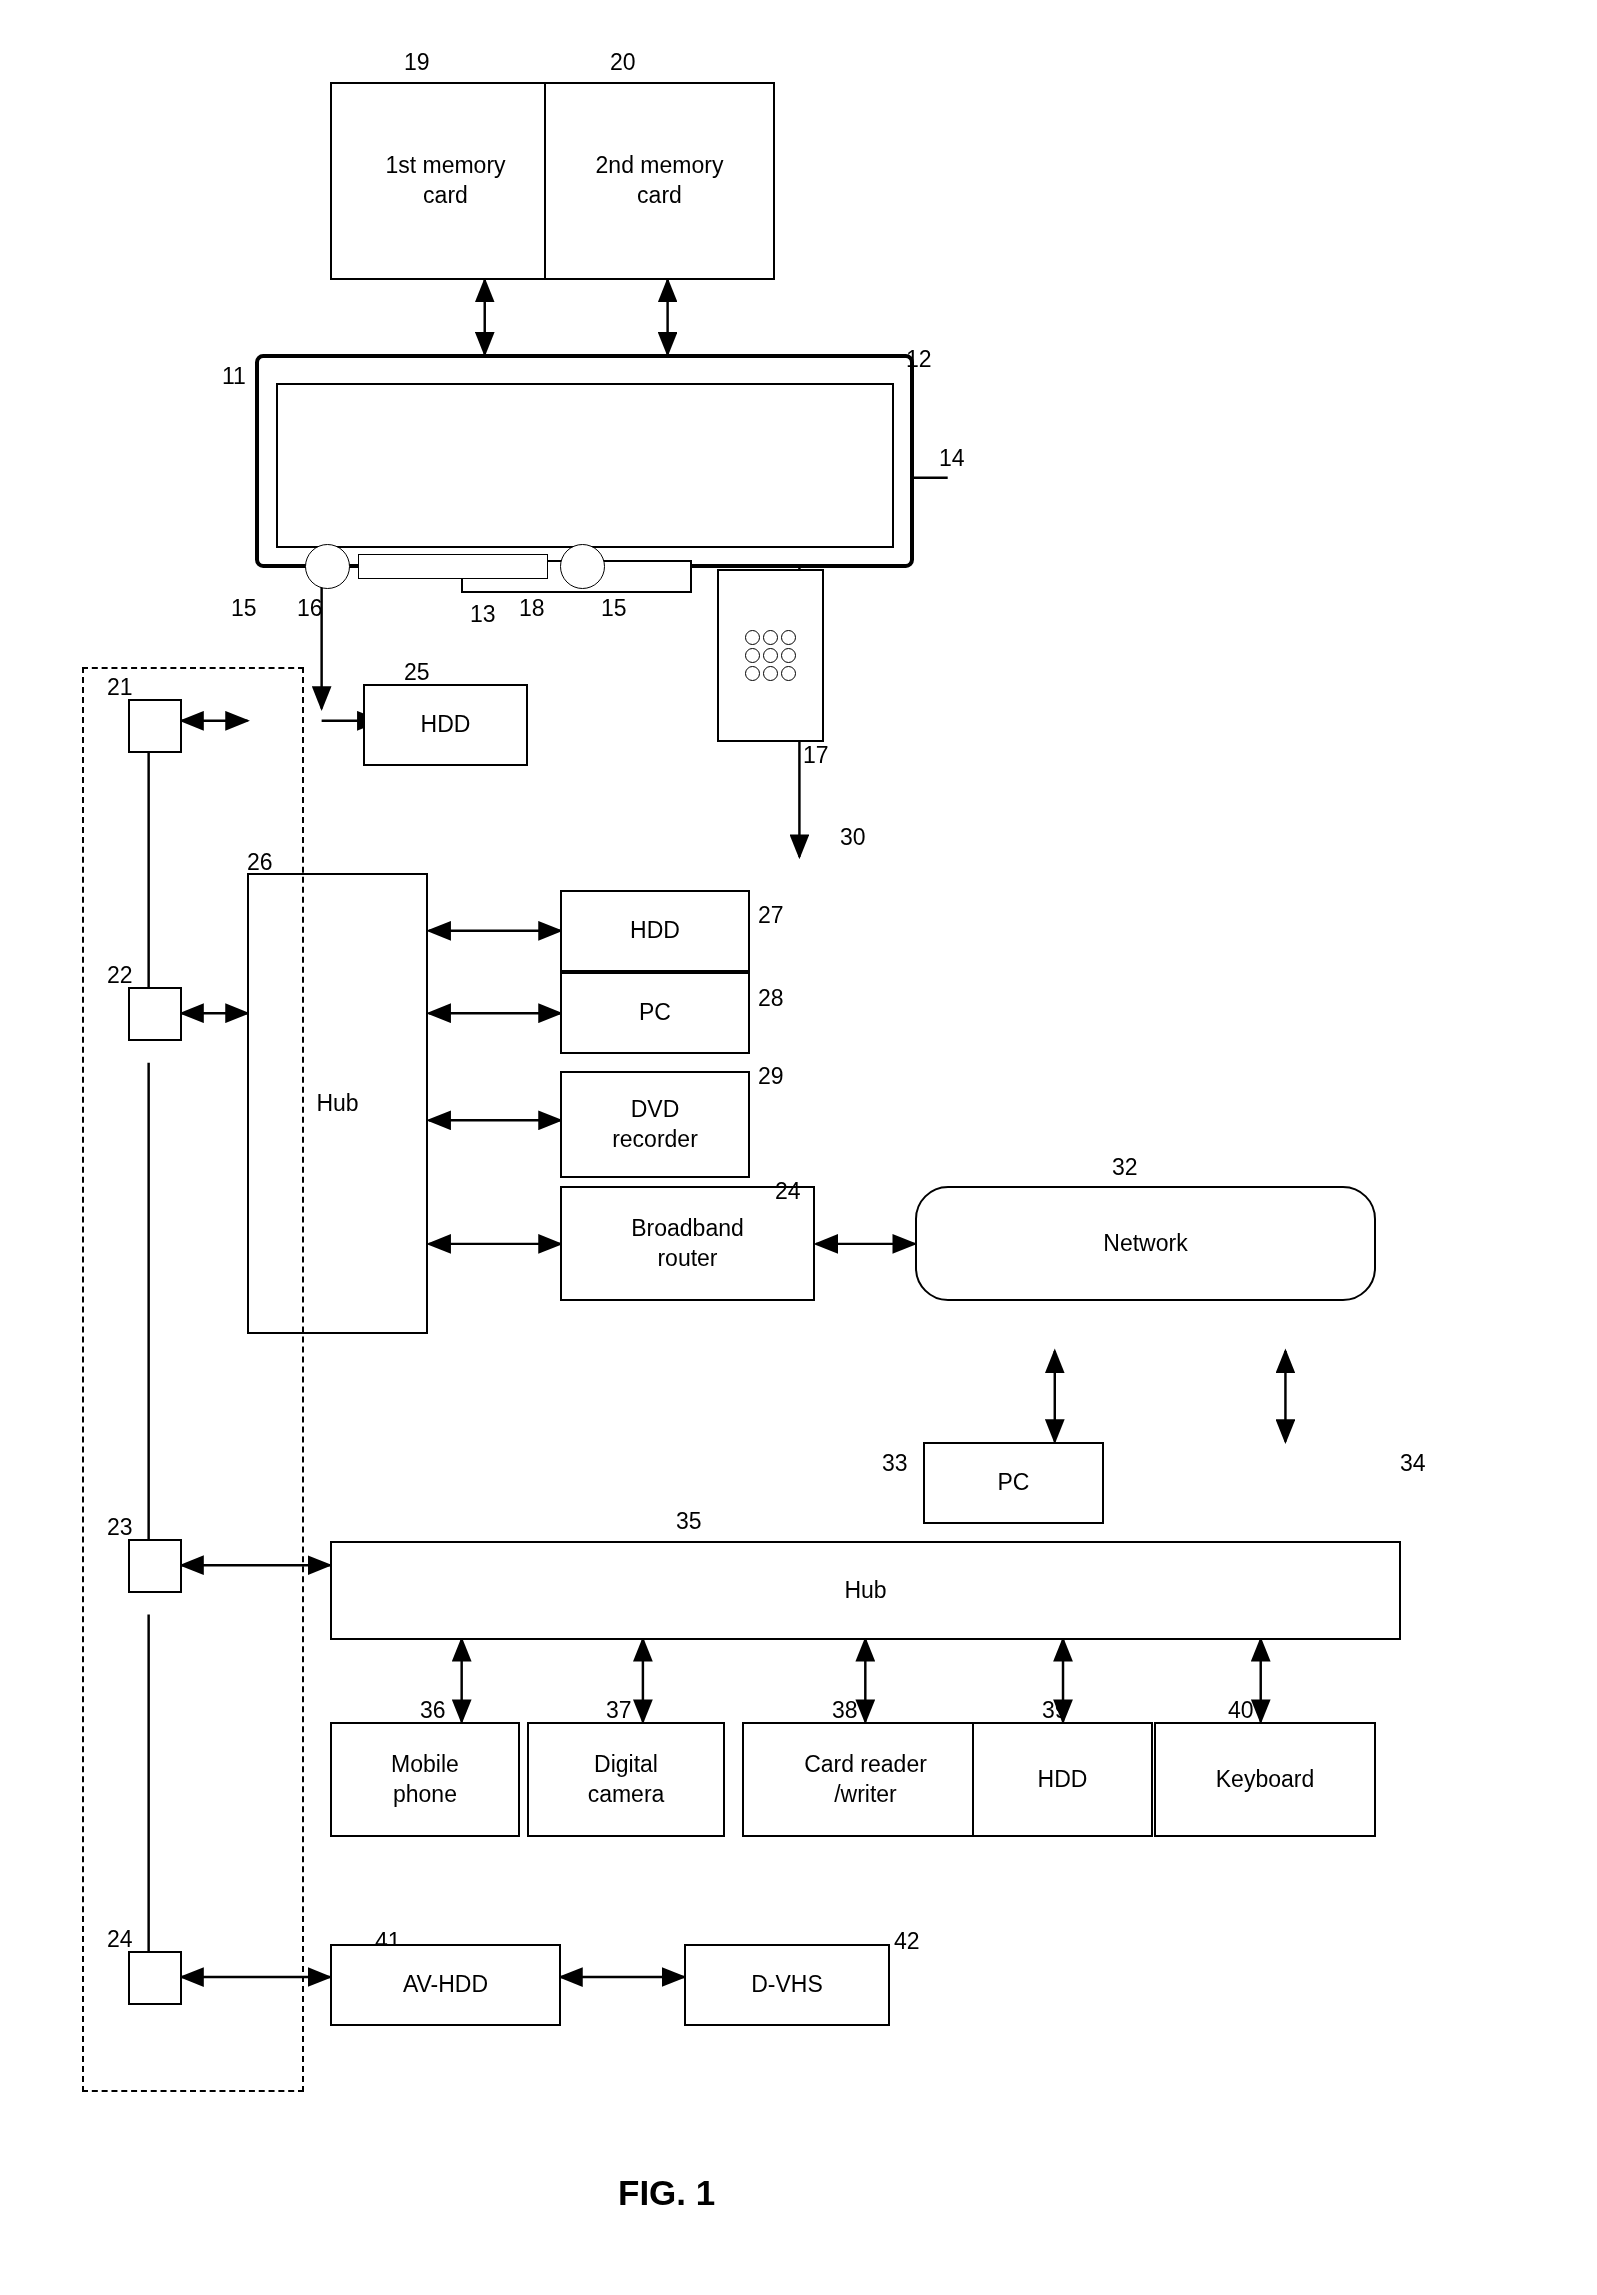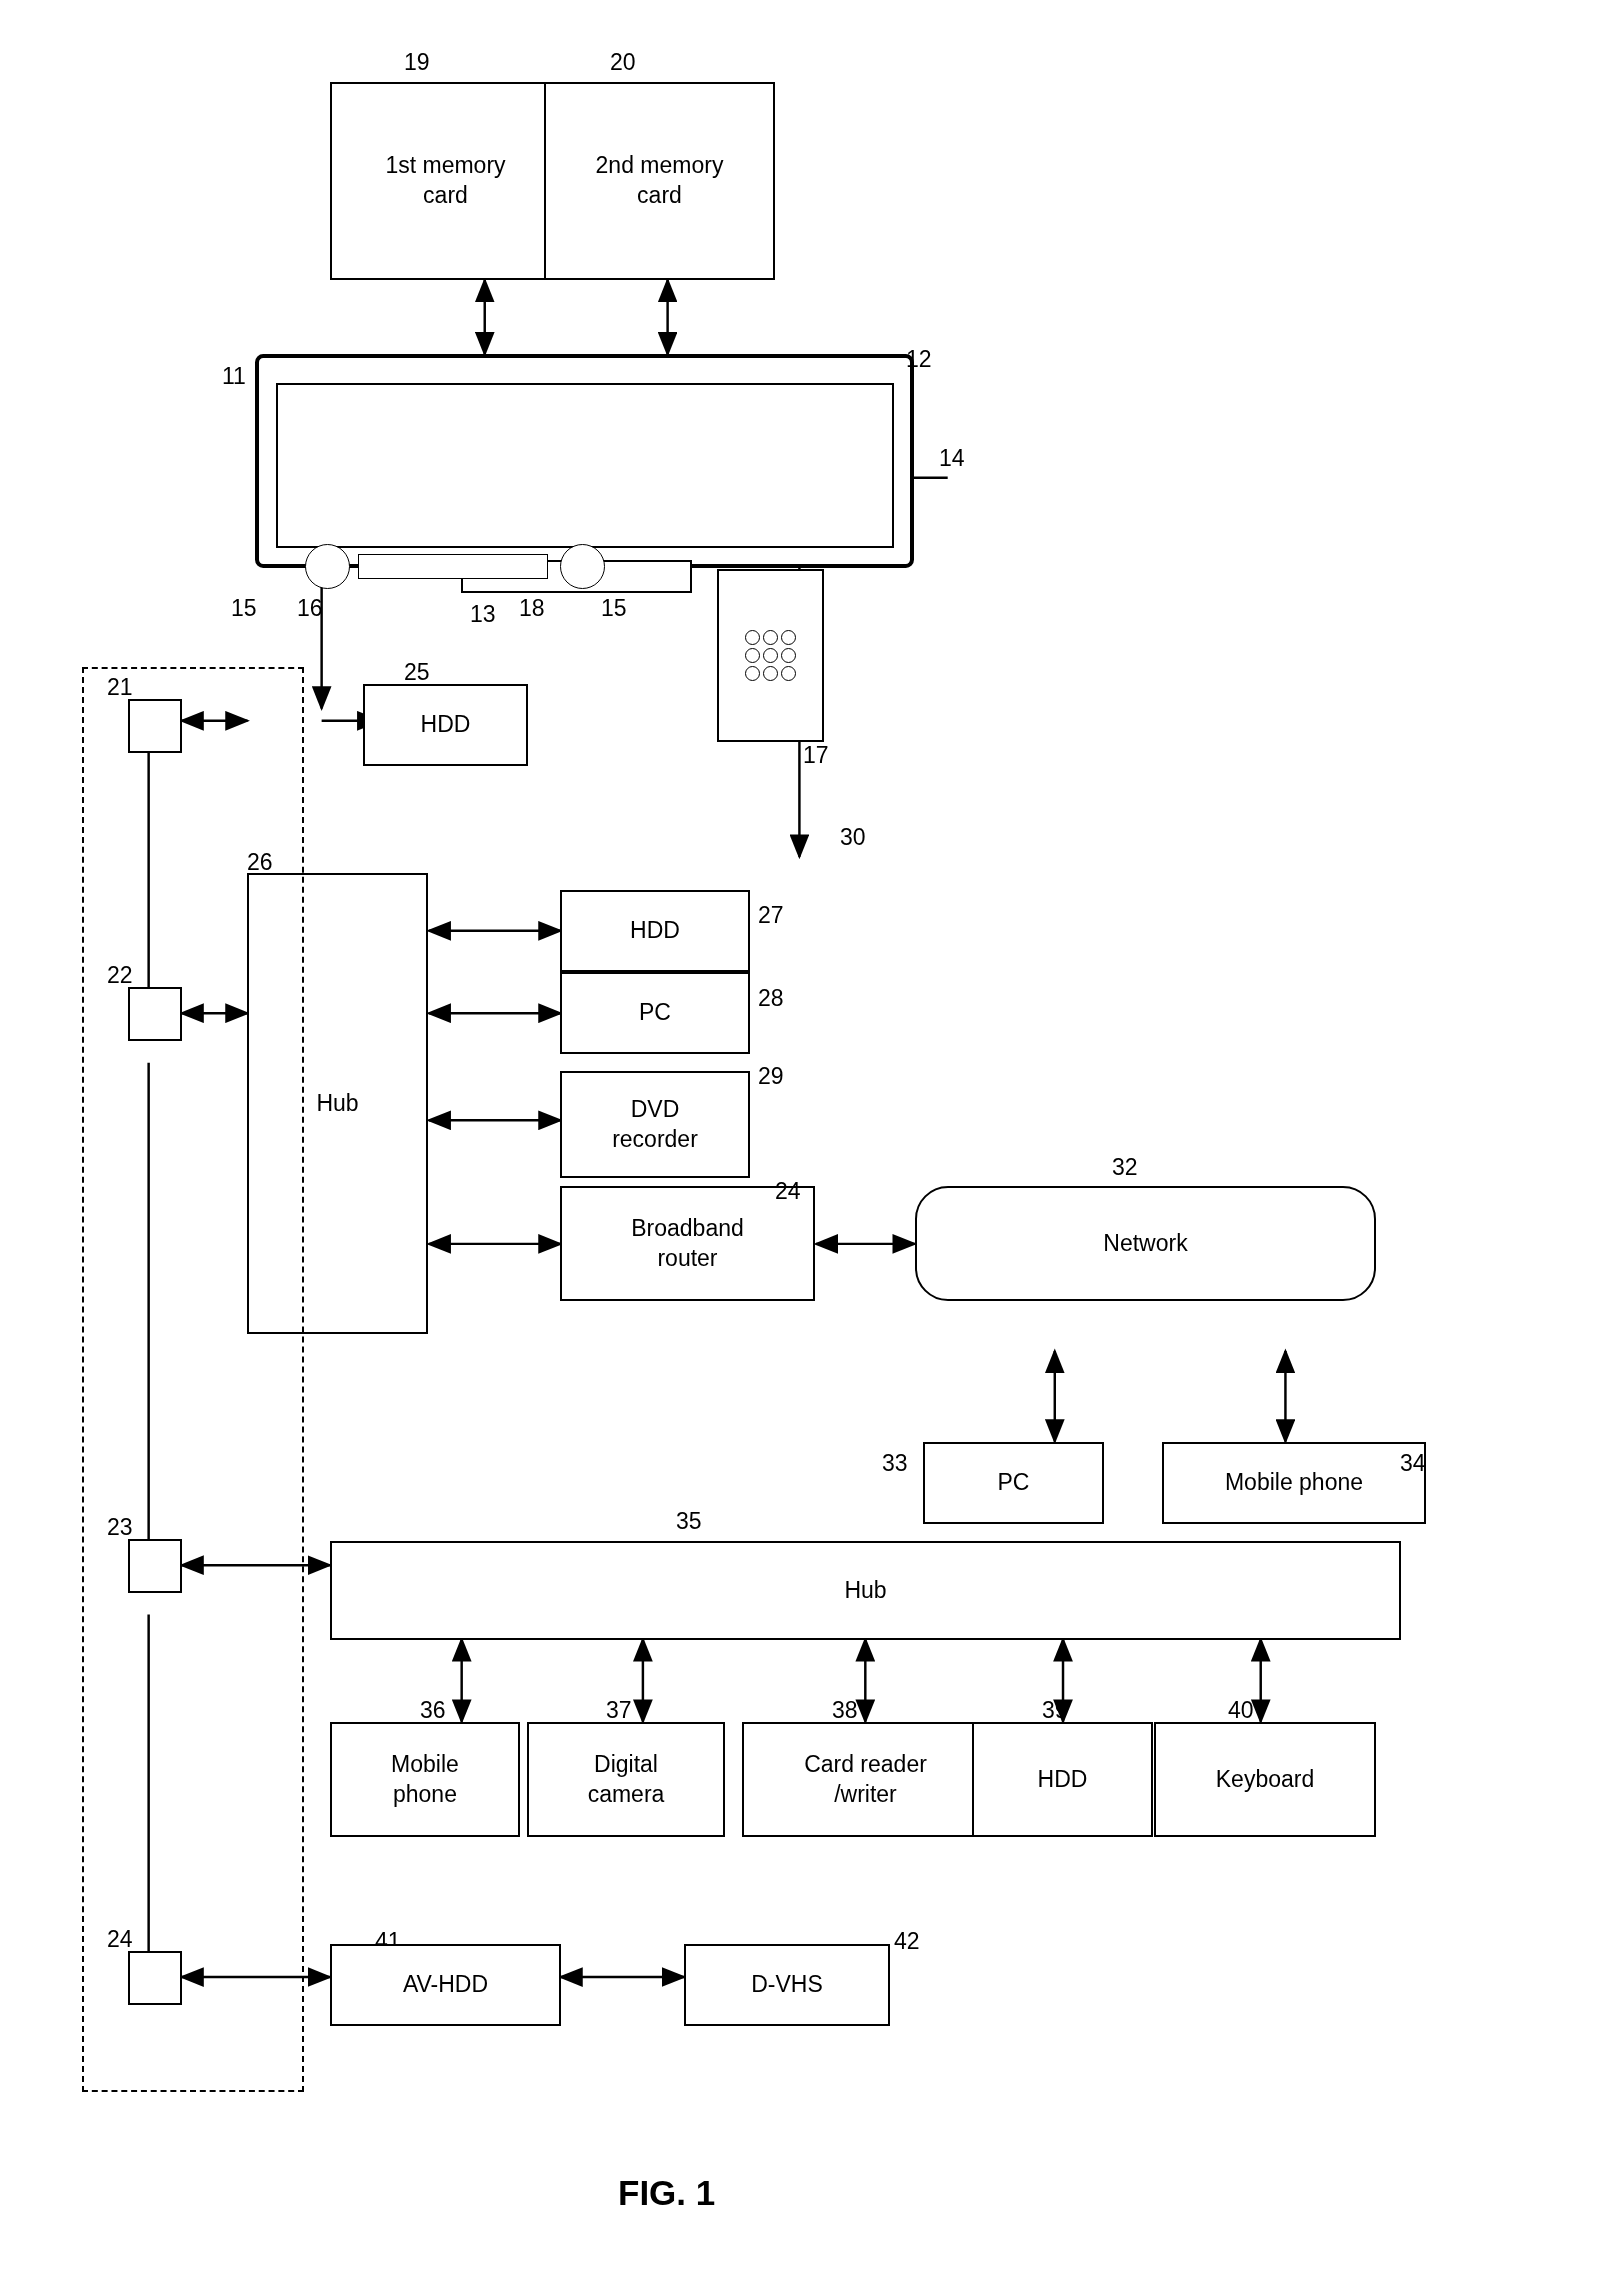--- a/index.html
+++ b/index.html
@@ -236,23 +236,20 @@
   <div class="box rounded" style="top:1186px; left:915px; width:461px; height:115px;">
     <span>Network</span>
   </div>
   <div class="label" style="top:1154px; left:1112px;">32</div>
 
   <div class="box" style="top:1442px; left:923px; width:181px; height:82px;">
     <span>PC</span>
   </div>
   <div class="label" style="top:1450px; left:882px;">33</div>
 
-  <div class="box" style="top:1442px; left:1162px; width:264px; height:82px;">
-    <span>Mobile phone</span>
-  </div>
   <div class="label" style="top:1450px; left:1400px;">34</div>
 
   <div class="box" style="top:1539px; left:128px; width:54px; height:54px;"></div>
   <div class="label" style="top:1514px; left:107px;">23</div>
 
   <div class="label" style="top:1508px; left:676px;">35</div>
   <div class="box" style="top:1541px; left:330px; width:1071px; height:99px;">
     <span>Hub</span>
   </div>
 

